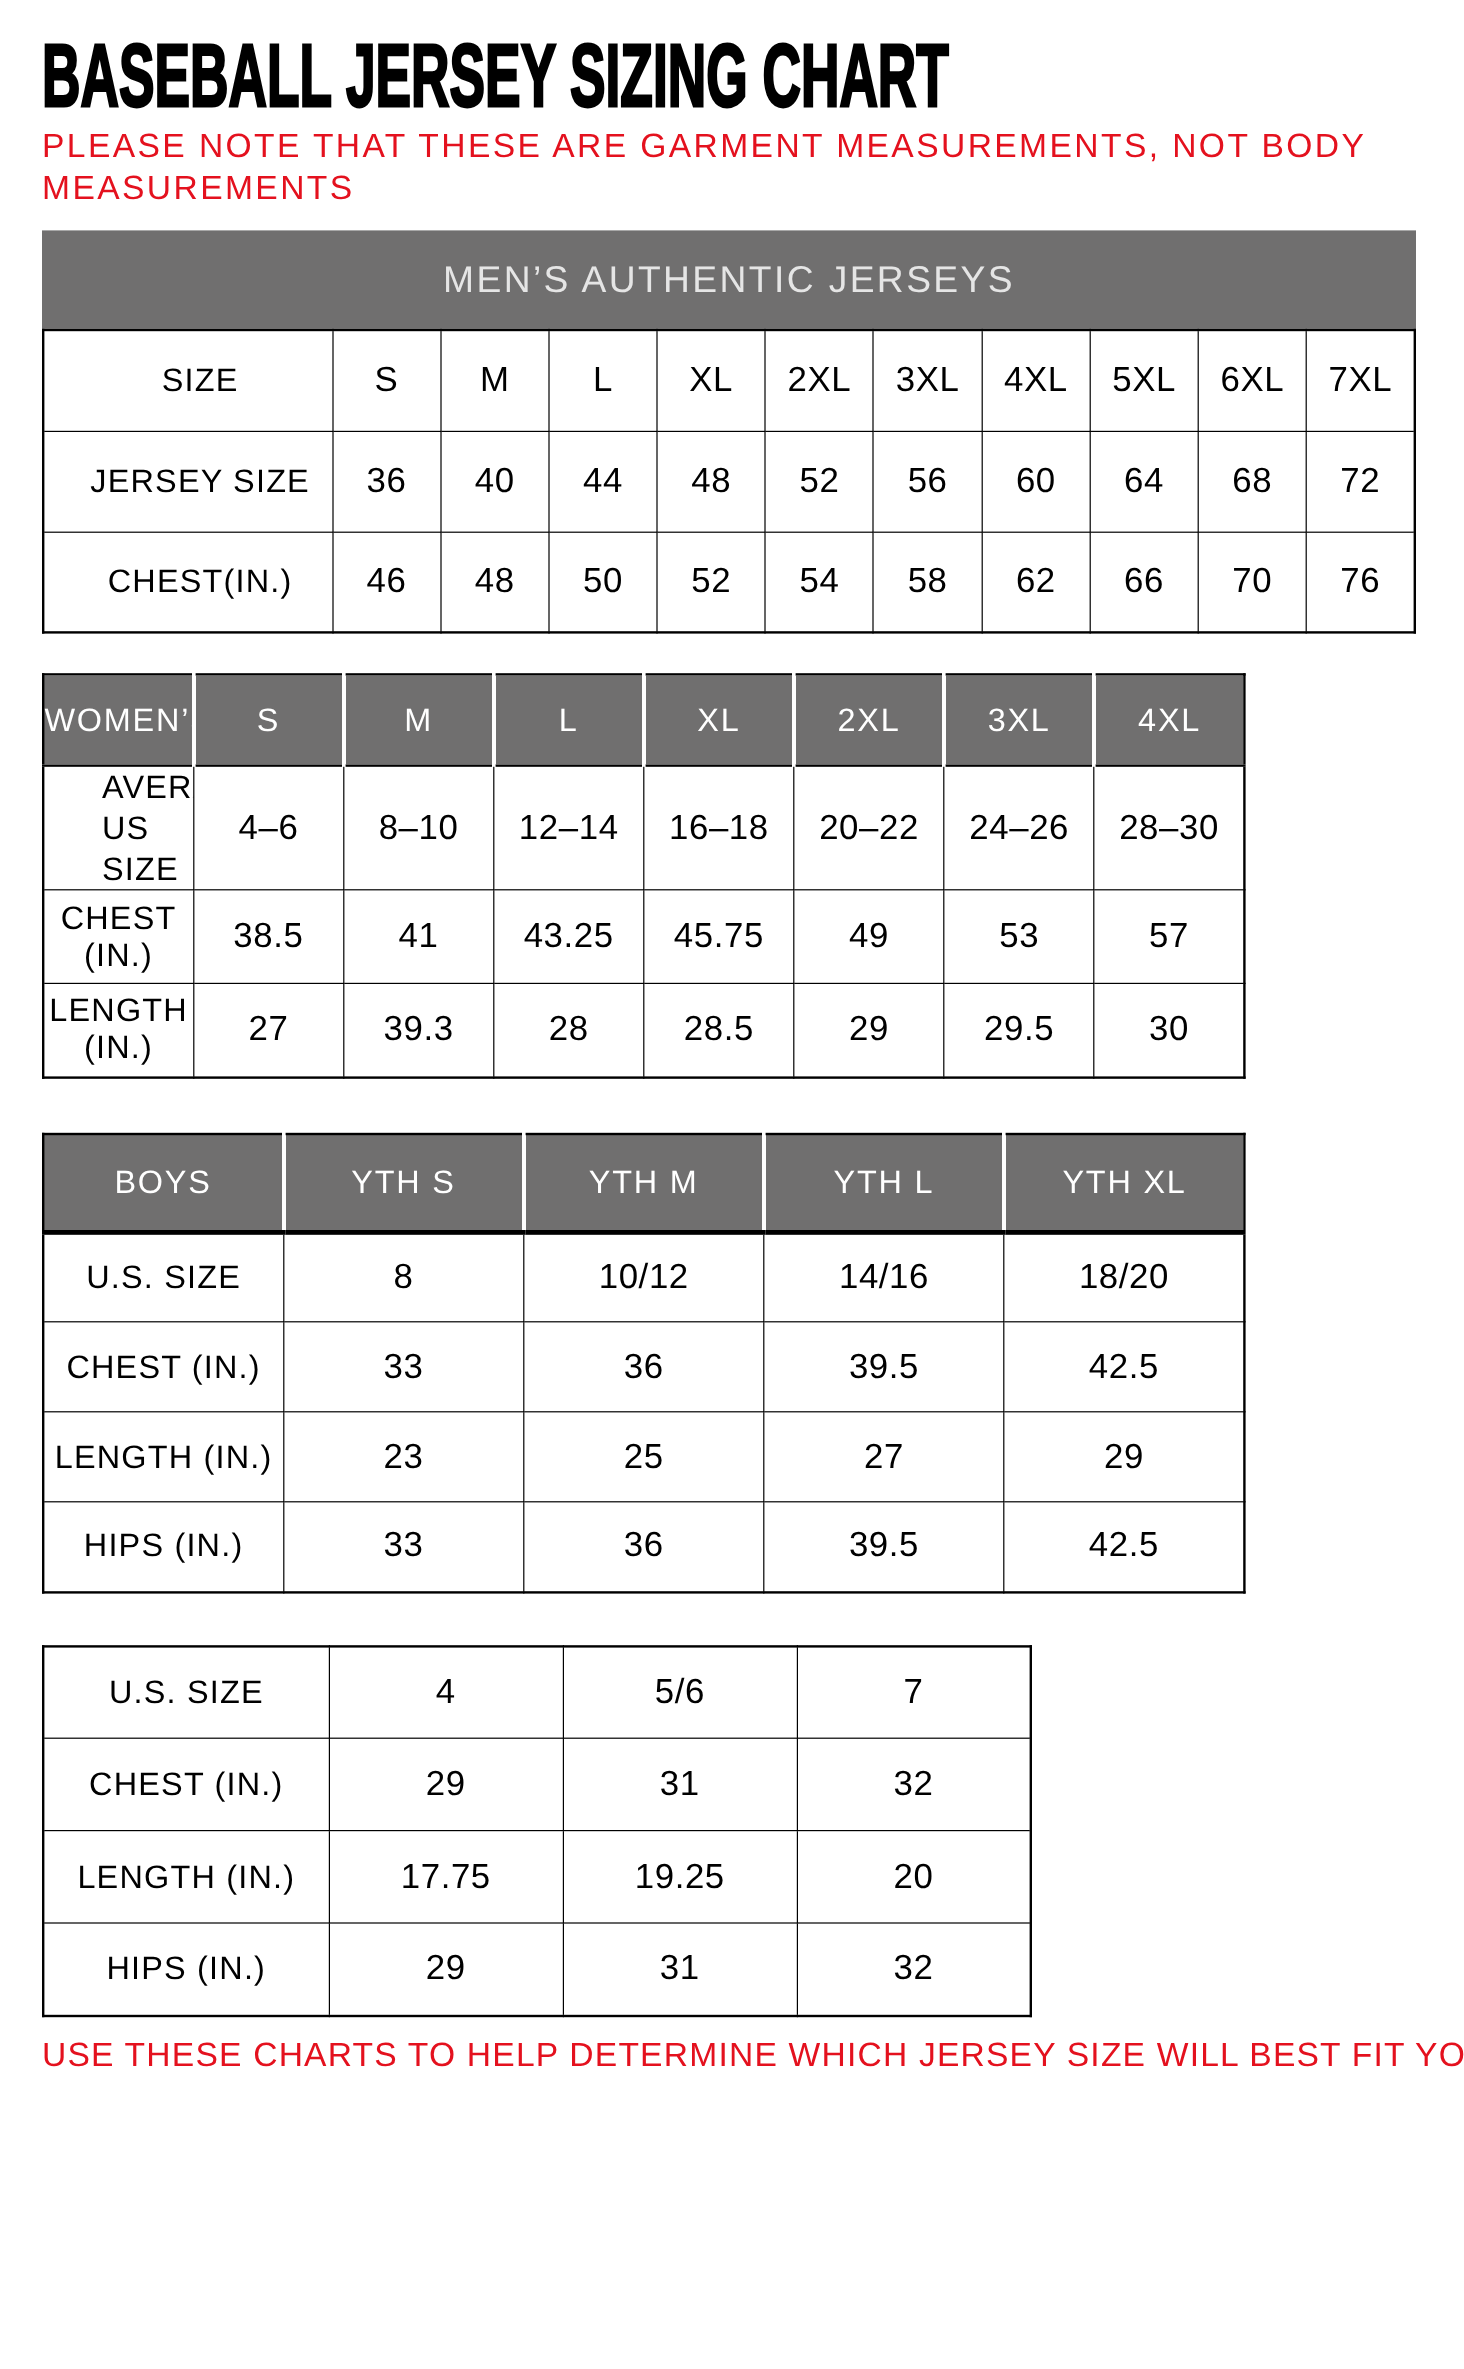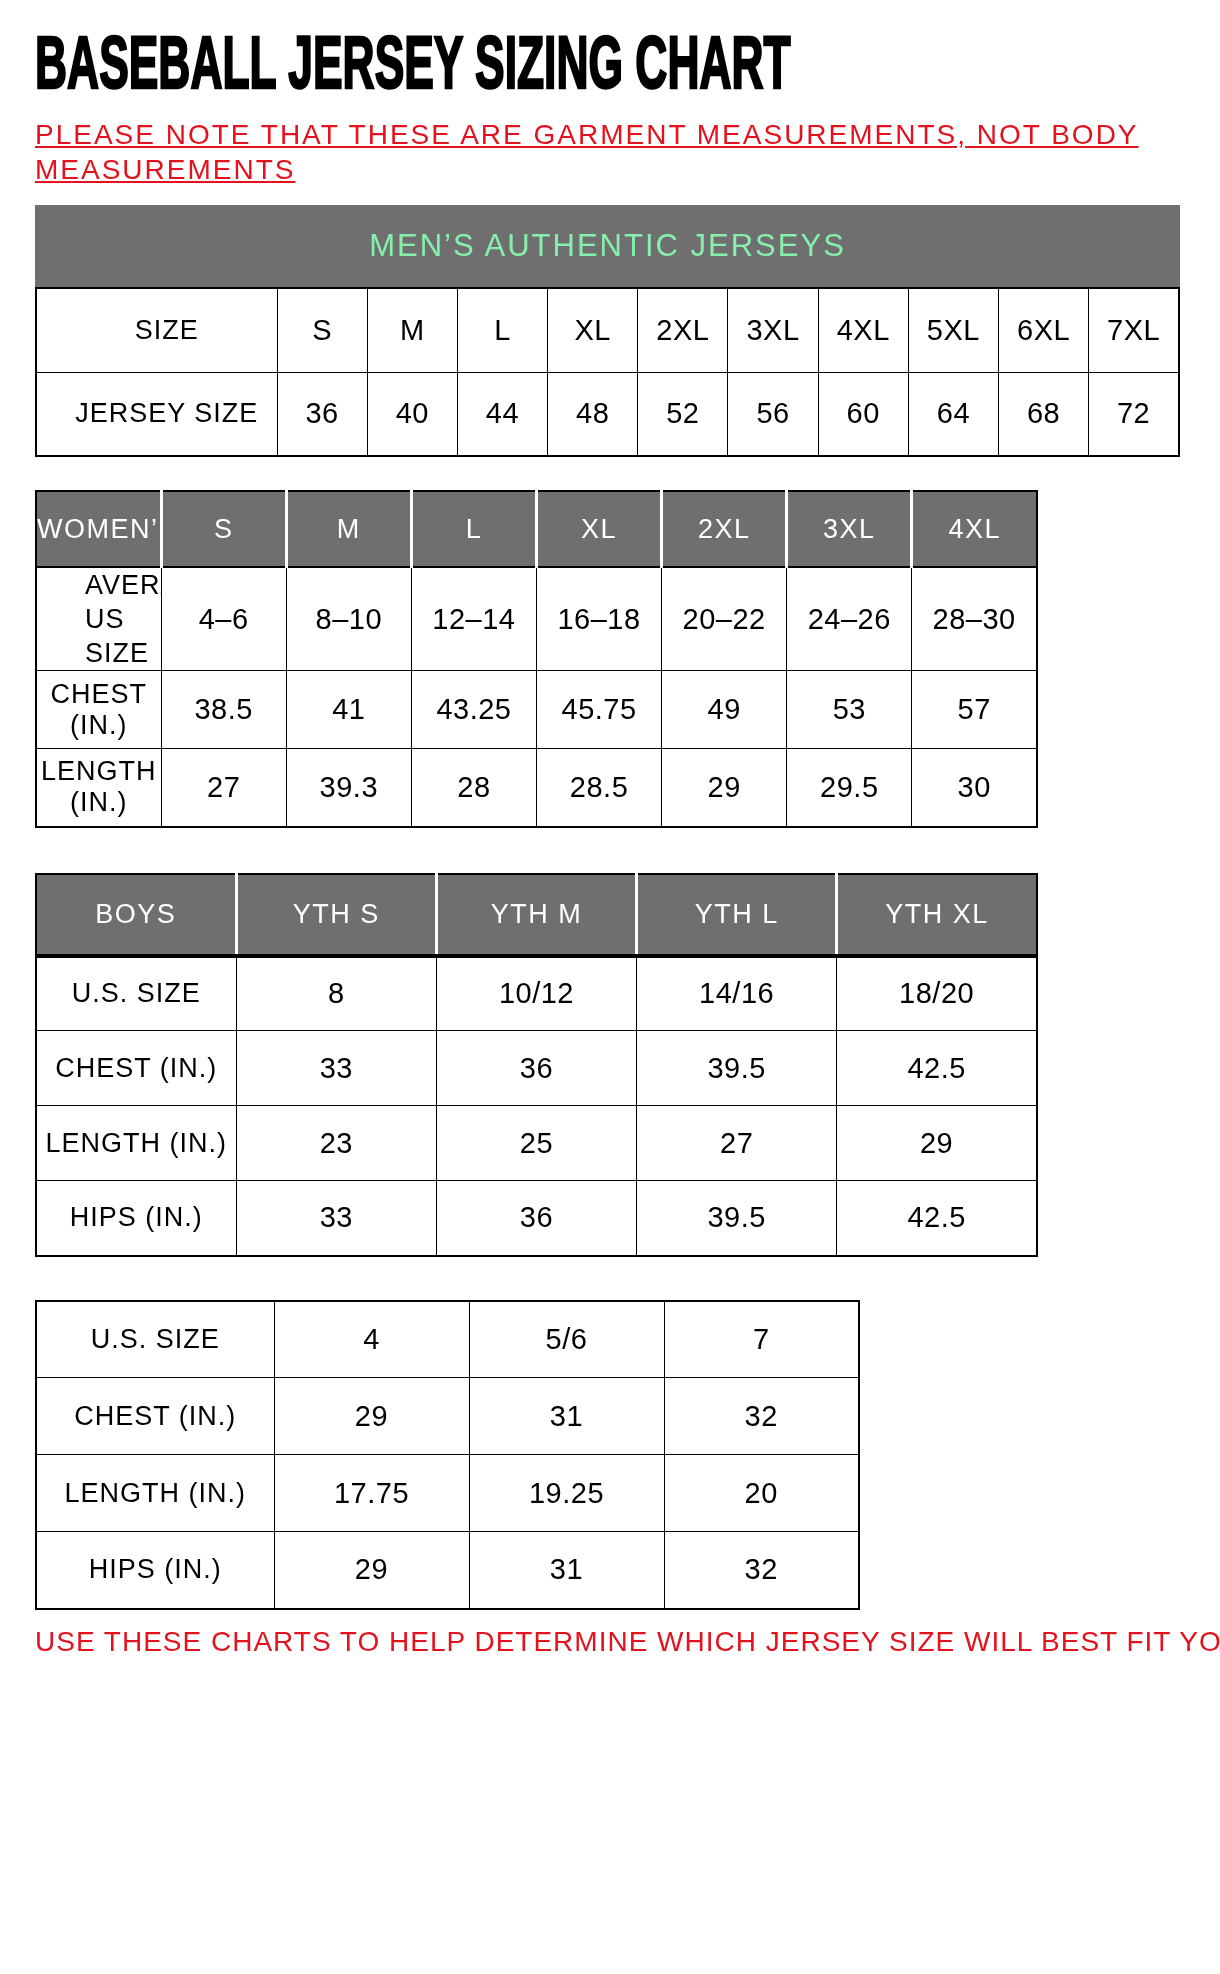--- a/index.html
+++ b/index.html
@@ -24,35 +24,34 @@
     line-height:1.0;
     letter-spacing:0px;
     white-space:nowrap;
     transform:scaleX(0.60);
     transform-origin:left center;
     -webkit-text-stroke:2.5px #000;
   }
 
   
   .note{
-    margin-top:17px;
+    margin-top:4px;
     width:1150px;
     color:var(--red);
     font-size:28px;
     line-height:35px;
     letter-spacing:2px;
-    text-decoration:underline;
   }
 
   
   .tbl-wrap{margin-top:18px;}
   .banner{
     width:1145px;height:82px;
     background:var(--gray);
-    color:#86efac;
+    color:#e5e5e5;
     font-size:31px;
     letter-spacing:2px;
     text-align:center;
     line-height:82px;
   }
   table{
     border-collapse:collapse;
     table-layout:fixed;
     border:2px solid #000;
   }
@@ -149,20 +148,33 @@
             <td>40</td>
             <td>44</td>
             <td>48</td>
             <td>52</td>
             <td>56</td>
             <td>60</td>
             <td>64</td>
             <td>68</td>
             <td>72</td>
           </tr>
+          <tr>
+            <th class="row-label">CHEST(IN.)</th>
+            <td>46</td>
+            <td>48</td>
+            <td>50</td>
+            <td>52</td>
+            <td>54</td>
+            <td>58</td>
+            <td>62</td>
+            <td>66</td>
+            <td>70</td>
+            <td>76</td>
+          </tr>
         </tbody>
       </table>
   </section>
 
   <section class="tbl-wrap womens">
     <table>
         <tbody>
           <tr class="head-row">
             <th>WOMEN’S</th>
             <th>S</th>

